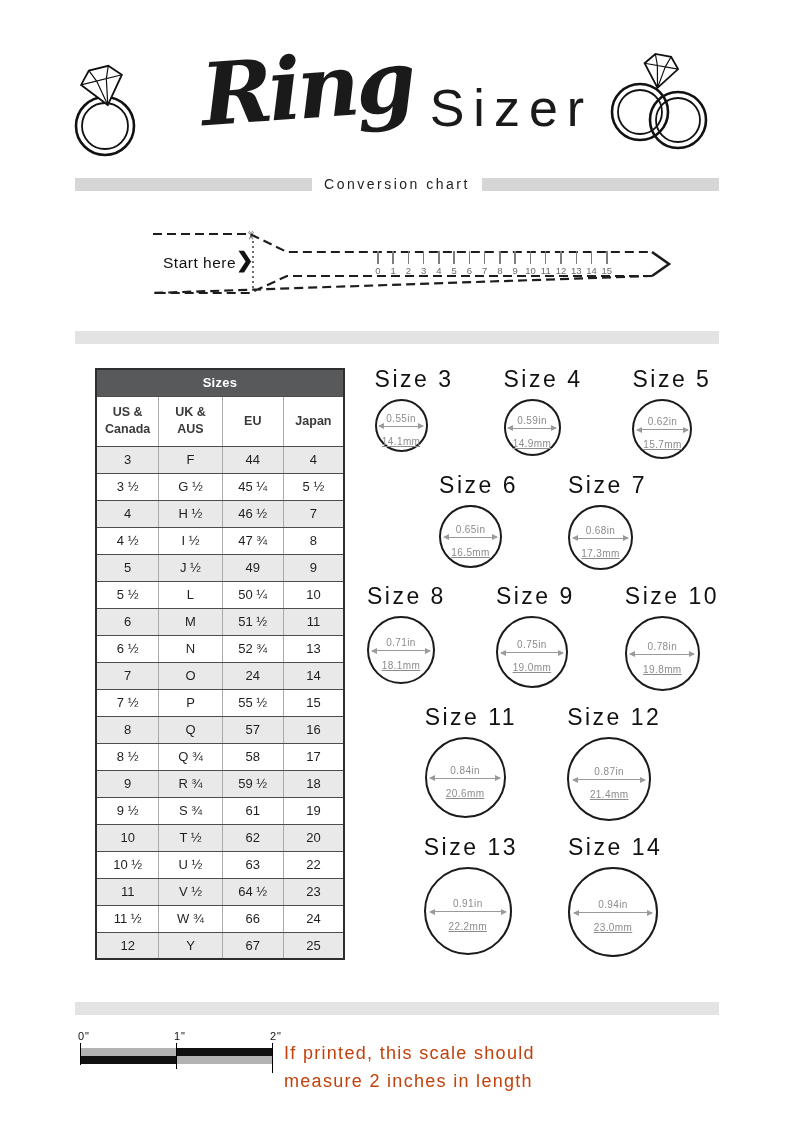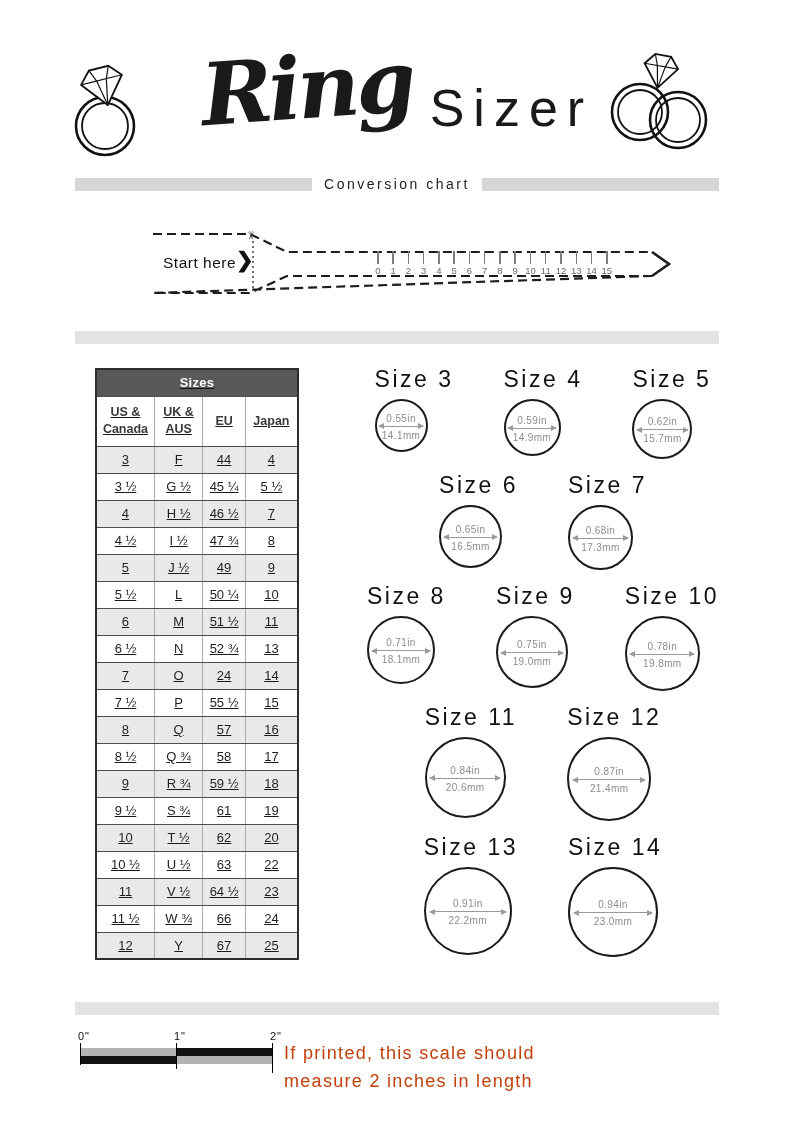--- a/index.html
+++ b/index.html
@@ -26,40 +26,40 @@
   #scissors { position:absolute; left:98px; top:1px; font-size:11px; color:#333; transform:rotate(90deg); }
   .stick { position:absolute; top:23px; width:1.5px; height:13px; background:#7d7d7d; }
   .snum { position:absolute; top:37px; width:14px; text-align:center; font-size:9.5px; color:#6b6b6b; }
 
   
   .separator { position:absolute; left:75px; right:75px; height:13px; background:#e3e3e3; }
   #sep-top { top:331px; }
   #sep-bottom { top:1002px; }
 
   
-  #size-table { position:absolute; left:95px; top:368px; width:204px; border-collapse:collapse; border:2px solid #2e2e2e;text-decoration:underline; }
+  #size-table { position:absolute; left:95px; top:368px; width:250px; border-collapse:collapse; border:2px solid #2e2e2e; }
   #size-table th, #size-table td { border-left:1px solid #ababab; border-right:1px solid #ababab; border-top:1px solid #4d4d4d; border-bottom:1px solid #4d4d4d; text-align:center; vertical-align:middle; }
   #table-title-cell { background:#58595b; color:#ffffff; font-size:13px; font-weight:bold; height:27px; letter-spacing:0.3px; }
   #size-table thead th.colhead { height:50px; font-size:12.5px; color:#3a3a3a; font-weight:bold; background:#fff; line-height:1.35; padding:0 4px; }
   #size-table tbody td { height:27px; font-size:13px; color:#1f1f1f; }
   #size-table tbody tr.alt td { background:#e9e9e9; }
 
   
   #circles-area { position:absolute; left:368px; top:366px; width:350px; display:flex; flex-direction:column; align-items:center; }
   .circle-row { display:flex; justify-content:center; align-items:flex-start; gap:50px; margin-bottom:13px; }
   .circle-item { display:flex; flex-direction:column; }
   .circle-label { font-size:23px; letter-spacing:2.5px; color:#111; margin-bottom:6px; white-space:nowrap; }
   .size-circle { position:relative; border:2px solid #1b1b1b; border-radius:50%; background:#fff; }
   .dim-line { position:absolute; left:5%; right:5%; top:50%; height:1px; background:#9a9a9a; }
   .dim-line::before, .dim-line::after { content:""; position:absolute; top:-2.5px; border-top:3px solid transparent; border-bottom:3px solid transparent; }
   .dim-line::before { left:-1px; border-right:6px solid #9a9a9a; }
   .dim-line::after { right:-1px; border-left:6px solid #9a9a9a; }
   .dim-in, .dim-mm { position:absolute; left:0; right:0; text-align:center; font-size:10px; letter-spacing:0.4px; color:#8c8c8c; white-space:nowrap; }
   .dim-in { bottom:50%; margin-bottom:2px; }
-  .dim-mm { top:50%; margin-top:4px; }
+  .dim-mm { top:50%; margin-top:10px;text-decoration:underline; }
 
   
   #print-scale { position:absolute; left:80px; top:1030px; width:640px; height:60px; }
   .scale-label { position:absolute; top:0; font-size:11px; letter-spacing:1px; color:#111; }
   .scale-tick { position:absolute; top:13px; width:1px; background:#000; }
   #scale-bars { position:absolute; left:0; top:18px; width:192px; }
   .bar-row { display:flex; height:8px; }
   .seg { width:96px; height:8px; }
   .seg.gray { background:#b3b3b3; }
   .seg.black { background:#111111; }

